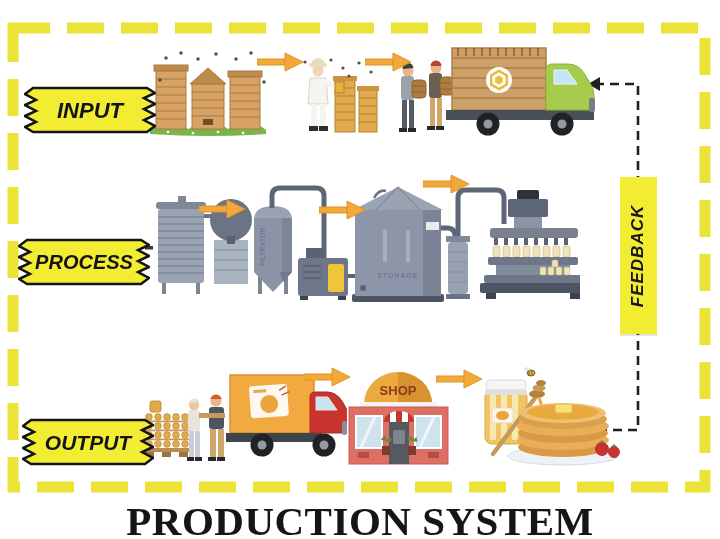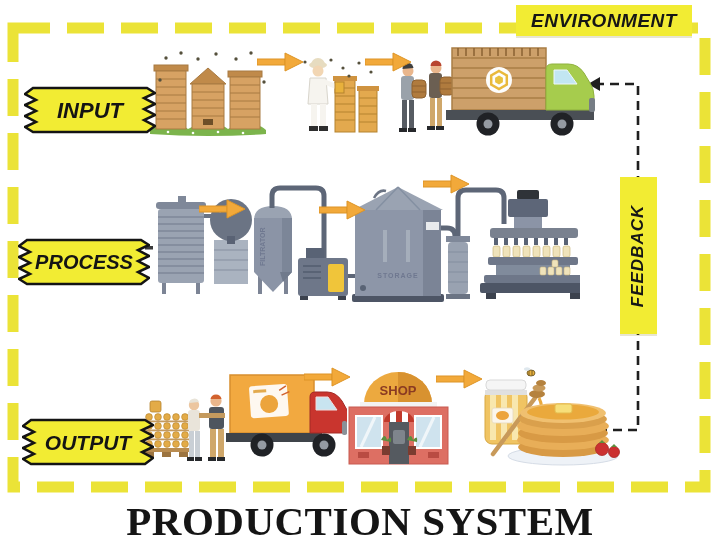--- a/index.html
+++ b/index.html
@@ -405,23 +405,20 @@
   </svg>
   <svg class="abs" style="left:304px;top:367px" width="46" height="20" viewBox="0 0 46 20">
     <rect x="0" y="7" width="28" height="6" fill="#f2a93a" stroke="#dd9426" stroke-width="1"></rect>
       <polygon points="28,1 46,10 28,19" fill="#f2a93a" stroke="#dd9426" stroke-width="1"></polygon>
   </svg>
   <svg class="abs" style="left:436px;top:369px" width="46" height="20" viewBox="0 0 46 20">
     <rect x="0" y="7" width="28" height="6" fill="#f2a93a" stroke="#dd9426" stroke-width="1"></rect>
       <polygon points="28,1 46,10 28,19" fill="#f2a93a" stroke="#dd9426" stroke-width="1"></polygon>
   </svg>
 
-  <div class="abs yellow-box env">
-    <span>ENVIRONMENT</span>
-  </div>
 
   <div class="abs yellow-box fbk">
     <span>FEEDBACK</span>
   </div>
 
   <svg class="abs" style="left:24px;top:84px" width="132" height="52" viewBox="0 0 132 52">
     <polygon points="9,4 123,4 131,9 120,14 131,20 120,25 131,31 120,36 131,42 123,48 9,48 1,43 12,38 1,32 12,27 1,21 12,16 1,10" fill="#f2ec33" stroke="#141414" stroke-width="2.5"></polygon>
     <text x="66" y="34" text-anchor="middle" font-size="22" class="ribbon-text">INPUT</text>
   </svg>
 

